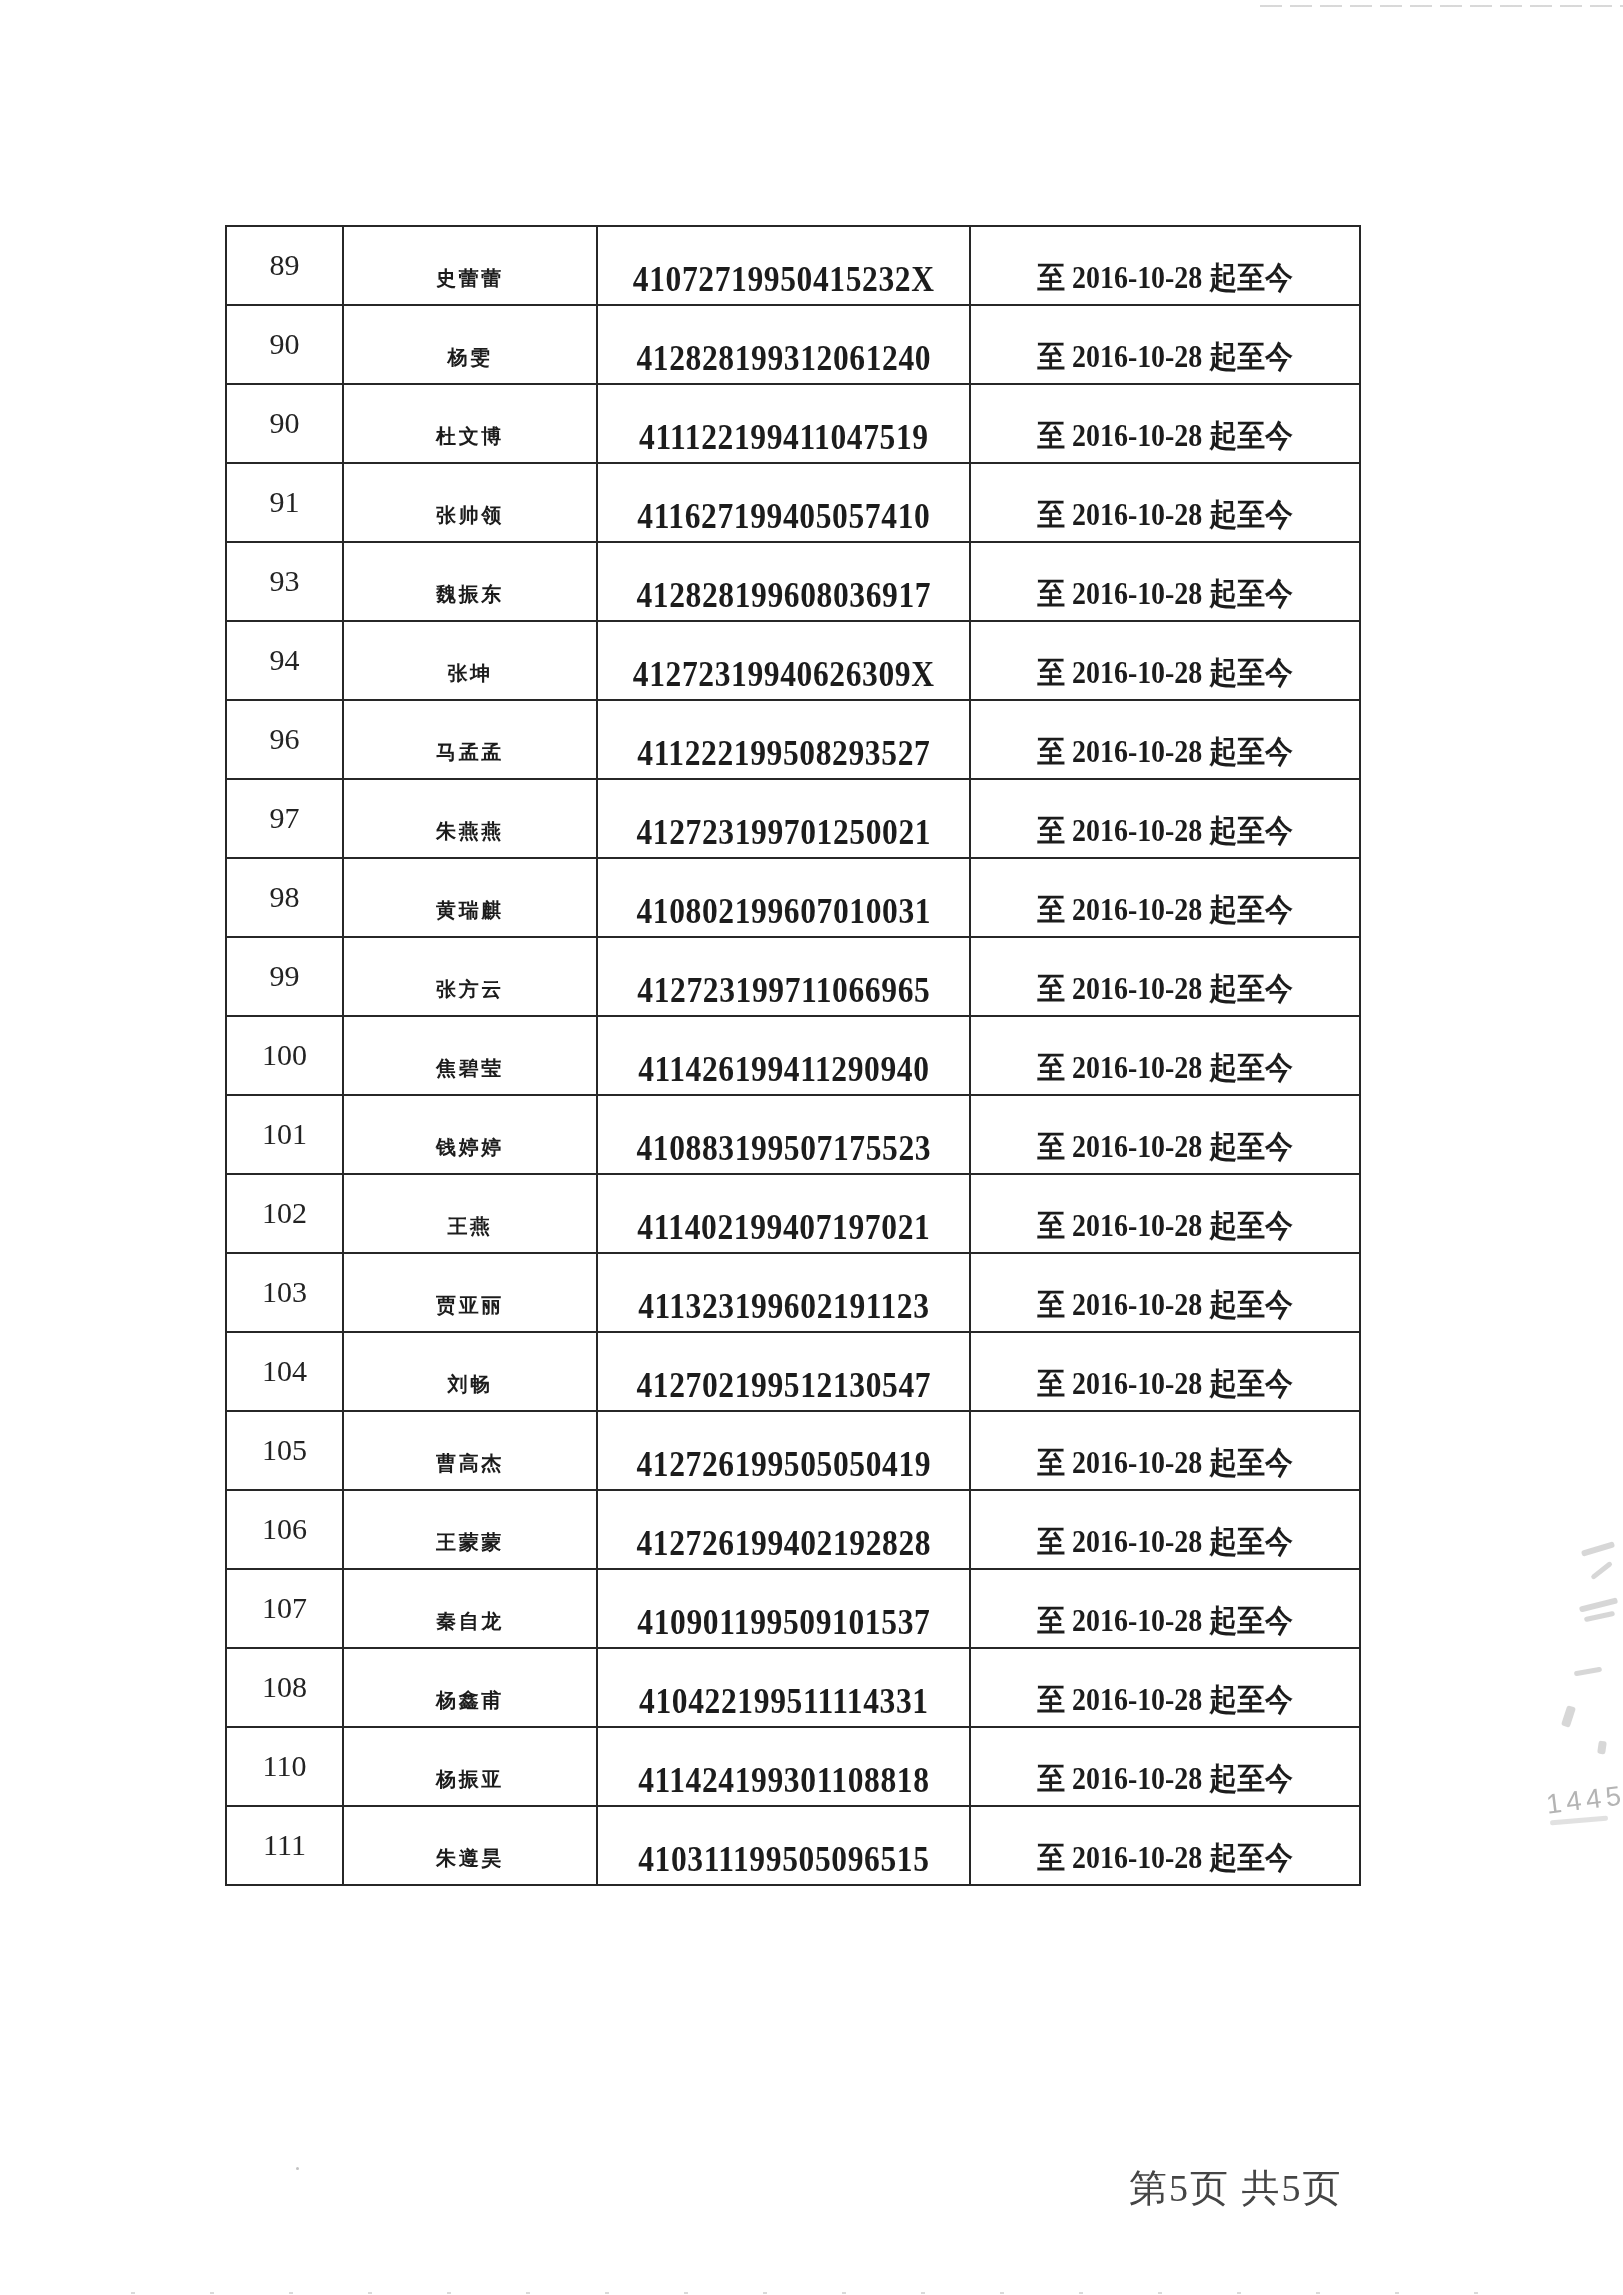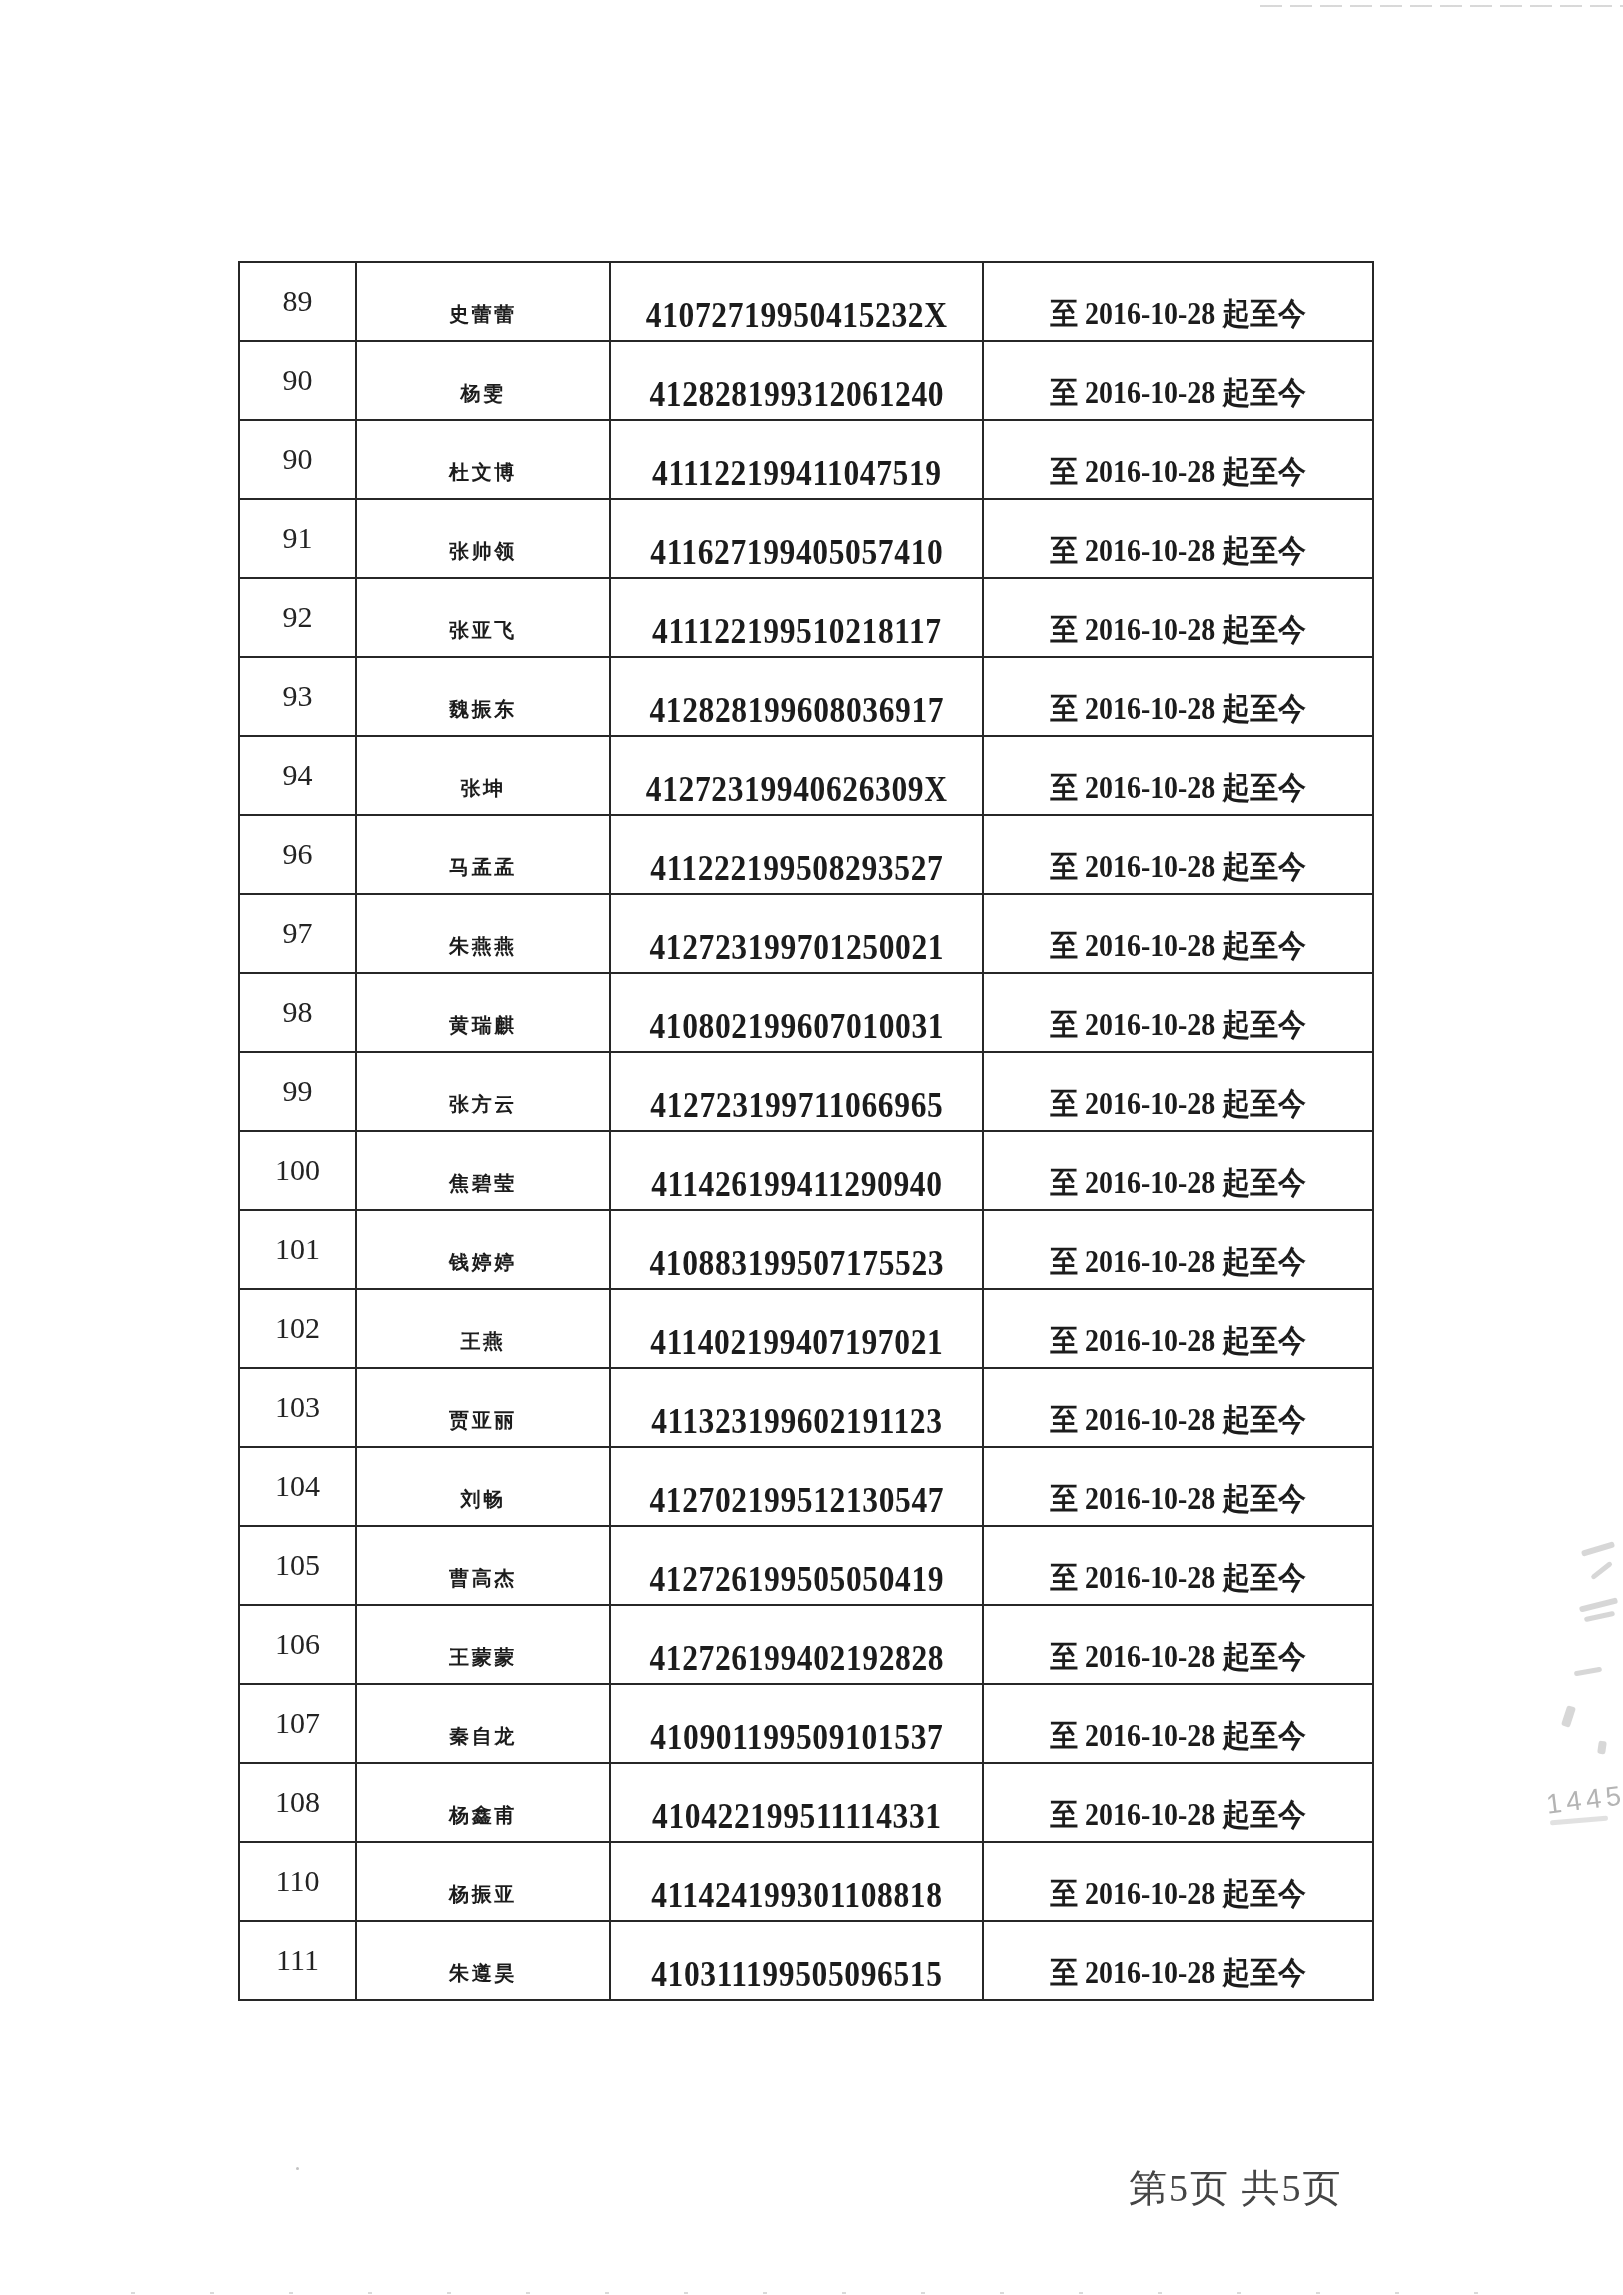--- a/index.html
+++ b/index.html
@@ -8,25 +8,24 @@
     width:1623px; height:2295px;
     margin:0 auto;
     background:#ffffff;
     font-family:"Liberation Serif","DejaVu Serif",serif;
     color:#1c1c1c;
     overflow:hidden;
   }
 
   
   table.roster {
-    position:absolute; left:238px; top:225px;
+    position:absolute; left:225px; top:225px;
     width:1134px;
     border-collapse:collapse;
     table-layout:fixed;
-    margin-top:36px;
   }
   table.roster td {
     border:2px solid #272727;
     height:77px;
     padding:0;
     text-align:center;
     vertical-align:middle;
     overflow:hidden;
     white-space:nowrap;
   }
@@ -117,26 +116,20 @@
       <td class="c-id"><span>411122199411047519</span></td>
       <td class="c-period"><span>至 2016-10-28 起至今</span></td>
     </tr>
         <tr>
       <td class="c-no"><span>91</span></td>
       <td class="c-name"><span>张帅领</span></td>
       <td class="c-id"><span>411627199405057410</span></td>
       <td class="c-period"><span>至 2016-10-28 起至今</span></td>
     </tr>
         <tr>
-      <td class="c-no"><span>92</span></td>
-      <td class="c-name"><span>张亚飞</span></td>
-      <td class="c-id"><span>411122199510218117</span></td>
-      <td class="c-period"><span>至 2016-10-28 起至今</span></td>
-    </tr>
-        <tr>
       <td class="c-no"><span>93</span></td>
       <td class="c-name"><span>魏振东</span></td>
       <td class="c-id"><span>412828199608036917</span></td>
       <td class="c-period"><span>至 2016-10-28 起至今</span></td>
     </tr>
         <tr>
       <td class="c-no"><span>94</span></td>
       <td class="c-name"><span>张坤</span></td>
       <td class="c-id"><span>41272319940626309X</span></td>
       <td class="c-period"><span>至 2016-10-28 起至今</span></td>

